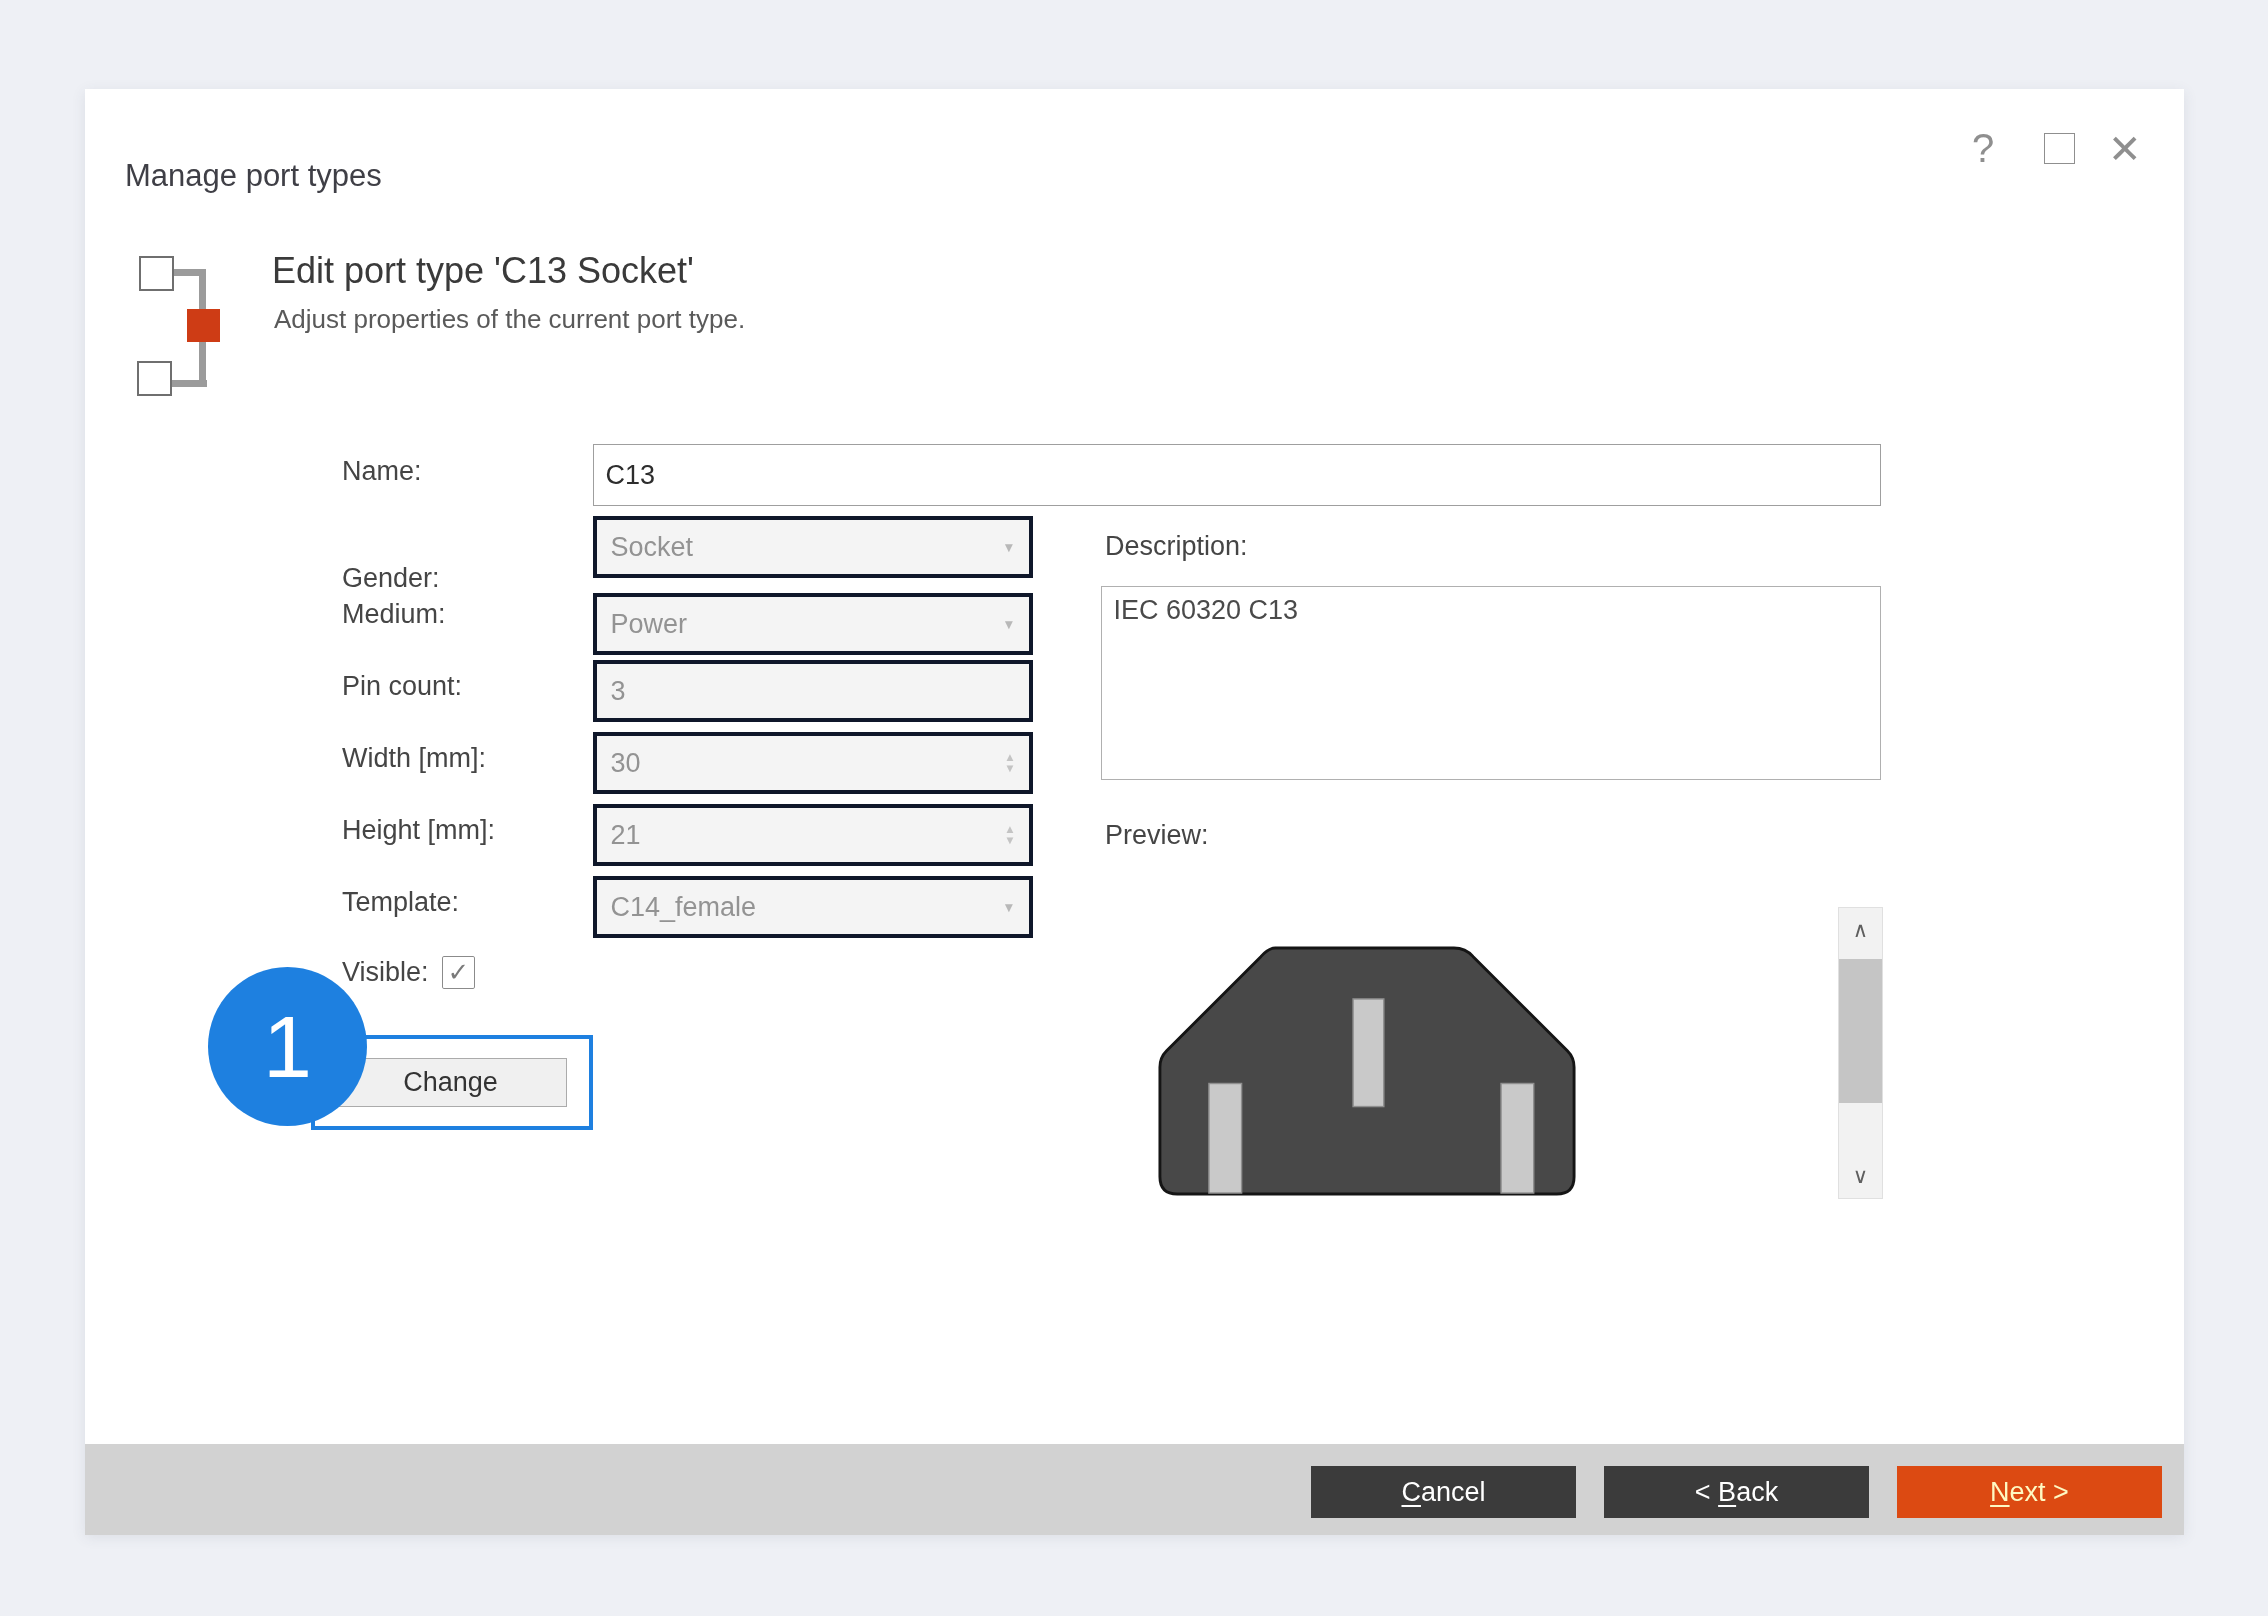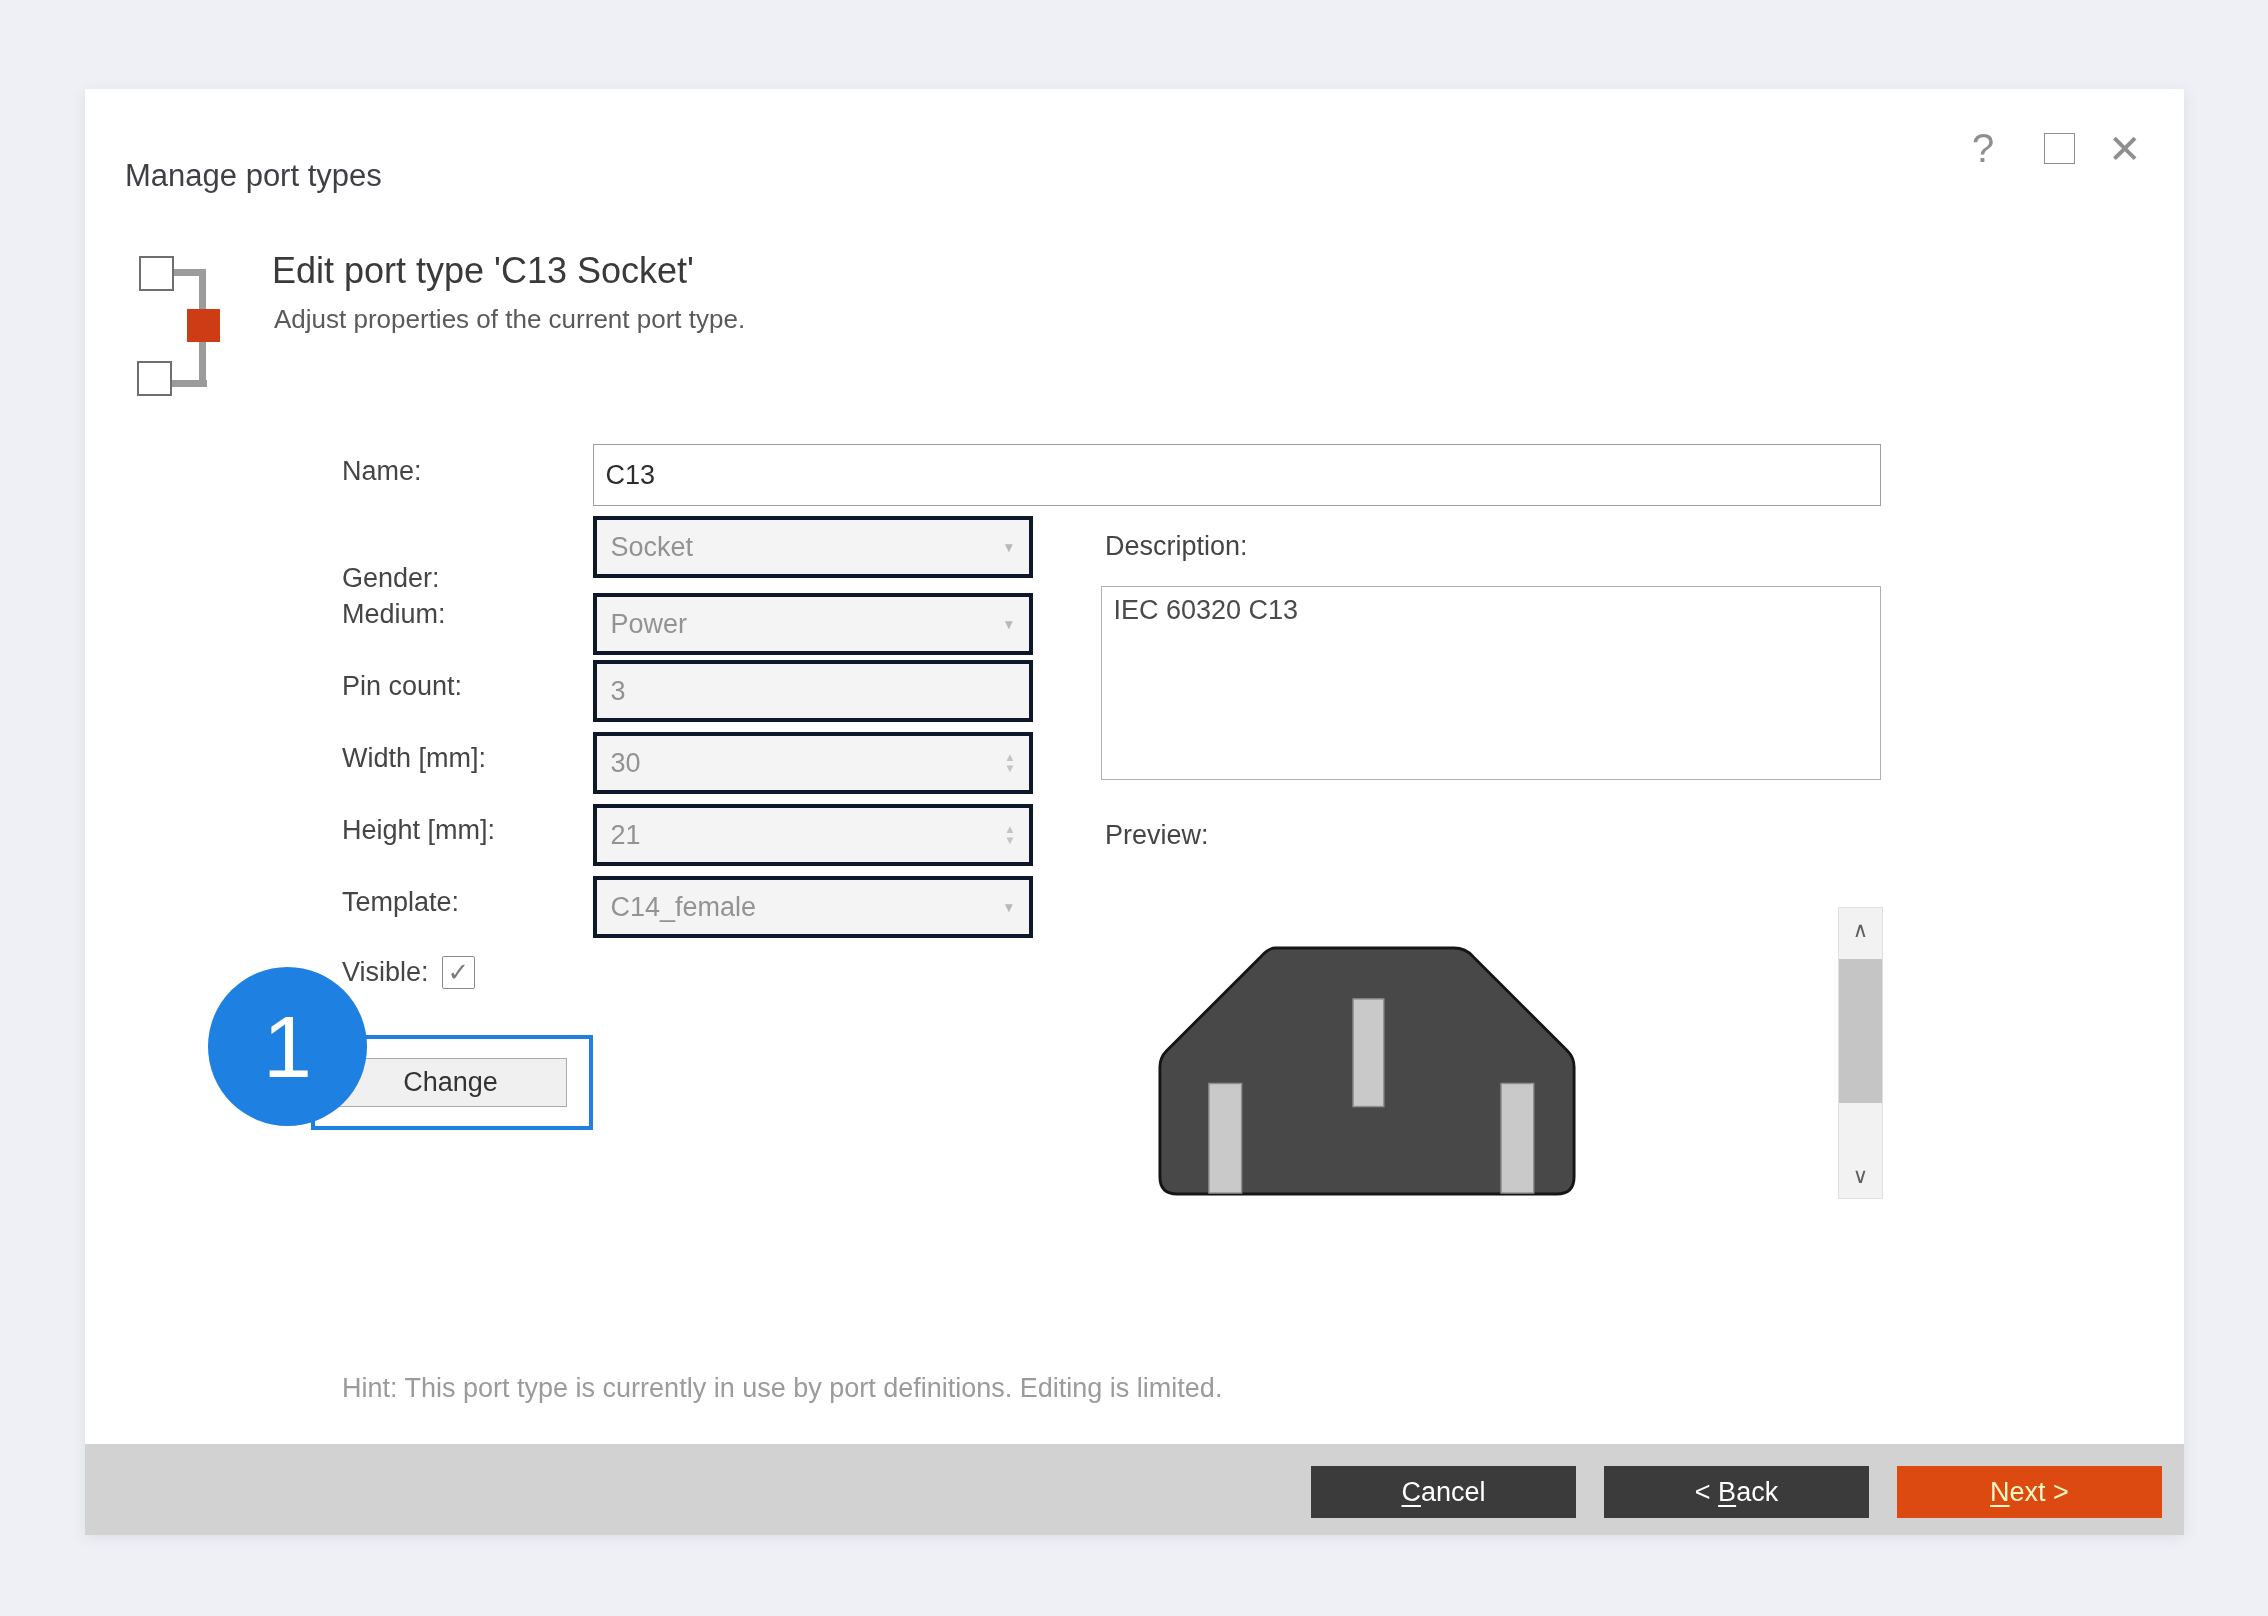--- a/index.html
+++ b/index.html
@@ -159,21 +159,20 @@
       <rect x="53" y="143" width="34" height="114" fill="#c9c9c9" stroke="#8f8f8f" stroke-width="1.5"></rect>
       <rect x="357" y="143" width="34" height="114" fill="#c9c9c9" stroke="#8f8f8f" stroke-width="1.5"></rect>
     </svg>
 
     <div class="abs sbar">
       <div class="sb-btn" style="top:0;">∧</div>
       <div class="sb-thumb"></div>
       <div class="sb-btn" style="bottom:0;">∨</div>
     </div>
 
-    <div class="abs hint">Hint: This port type is currently in use by port definitions. Editing is limited.</div>
 
     <div class="abs footer">
       <button class="btn dark btn-cancel">
         <span><span class="accel">C</span><span>ancel</span></span>
       </button>
       <button class="btn dark btn-back">
         <span><span>&lt; </span><span class="accel">B</span><span>ack</span></span>
       </button>
       <button class="btn orange btn-next">
         <span><span class="accel">N</span><span>ext &gt;</span></span>

